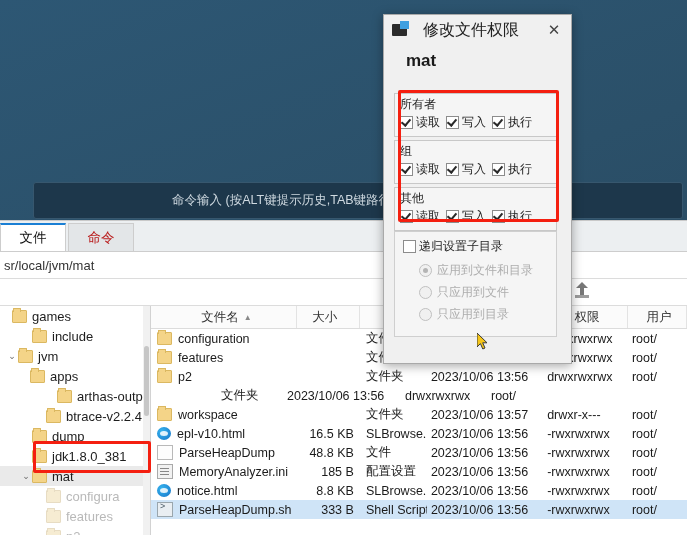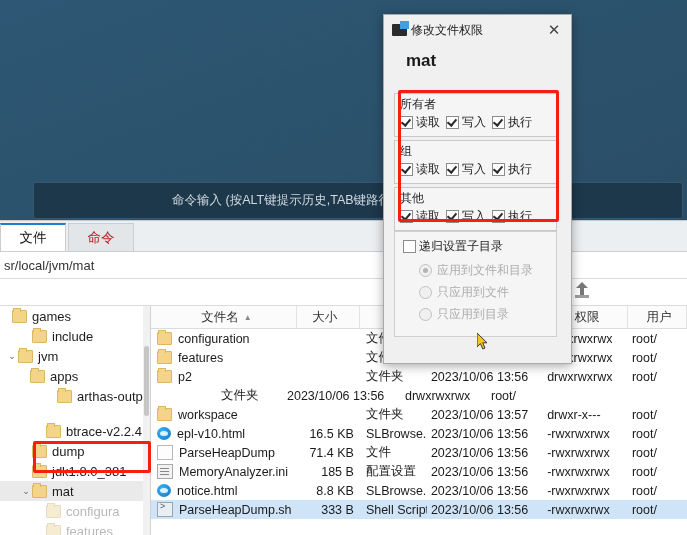--- a/index.html
+++ b/index.html
@@ -91,21 +91,21 @@
   .fico.sh{background:#e9eef2;border:1px solid #9aa6ad;}
   .fico.sh:after{content:">";position:absolute;left:2px;top:-2px;font-size:9px;color:#4a5a66;}
   
   #dlg{position:absolute;left:383px;top:14px;width:187px;height:348px;
     background:#f0f0f0;border:1px solid #a9a9a9;box-shadow:0 2px 10px rgba(0,0,0,.35);}
   #dlgbar{height:30px;display:flex;align-items:center;position:relative;}
   #dlgicon{width:15px;height:12px;margin-left:8px;position:relative;
     background:#2b2b2b;border-radius:1px;}
   #dlgicon:after{content:"";position:absolute;right:-2px;top:-3px;width:9px;height:8px;
     background:#3f9fe0;}
-  #dlgtitle{font-size:12px;color:#222;margin-left:4px;}
+  #dlgtitle{font-size:16px;color:#222;margin-left:16px;}
   #dlgclose{position:absolute;right:8px;top:6px;width:18px;height:18px;
     display:flex;align-items:center;justify-content:center;font-size:15px;color:#444;}
   #dlgname{font-size:17px;font-weight:bold;color:#1a1a1a;margin:6px 0 0 22px;}
   #permbox{position:absolute;left:10px;top:78px;width:163px;}
   .grp{border:1px solid #c8c8c8;background:#f5f5f5;padding:2px 5px 5px 5px;margin-bottom:3px;}
   .grp .gt{font-size:12px;color:#1e1e1e;margin-bottom:1px;}
   .cks{display:flex;gap:6px;}
   .ck{display:flex;align-items:center;font-size:12px;color:#1e1e1e;}
   .box{width:11px;height:11px;border:1px solid #8c8c8c;background:#fff;margin-right:3px;
     position:relative;flex:none;}
@@ -189,21 +189,21 @@
           <div class="trow" style="padding-left: 18px;">
             <span class="tw"></span>
             <span class="folder"></span>
             <span>apps</span>
           </div>
           <div class="trow" style="padding-left: 54px;">
             <span class="tw"></span>
             <span class="folder"></span>
             <span>arthas-outpu</span>
           </div>
-          <div class="trow" style="padding-left: 34px; margin-top: 15px;">
+          <div class="trow" style="padding-left: 34px;">
             <span class="tw"></span>
             <span class="folder"></span>
             <span>btrace-v2.2.4</span>
           </div>
           <div class="trow" style="padding-left: 20px;">
             <span class="tw"></span>
             <span class="folder"></span>
             <span>dump</span>
           </div>
           <div class="trow" style="padding-left: 20px;">
@@ -320,21 +320,21 @@
             <div class="c-type">SLBrowse...</div>
             <div class="c-date">2023/10/06 13:56</div>
             <div class="c-perm">-rwxrwxrwx</div>
             <div class="c-user">root/</div>
           </div>
           <div class="lrow">
             <div class="c-name">
               <span class="fico doc"></span>
               <span>ParseHeapDump</span>
             </div>
-            <div class="c-size">71.4 KB</div>
+            <div class="c-size">48.8 KB</div>
             <div class="c-type">文件</div>
             <div class="c-date">2023/10/06 13:56</div>
             <div class="c-perm">-rwxrwxrwx</div>
             <div class="c-user">root/</div>
           </div>
           <div class="lrow">
             <div class="c-name">
               <span class="fico ini"></span>
               <span>MemoryAnalyzer.ini</span>
             </div>

